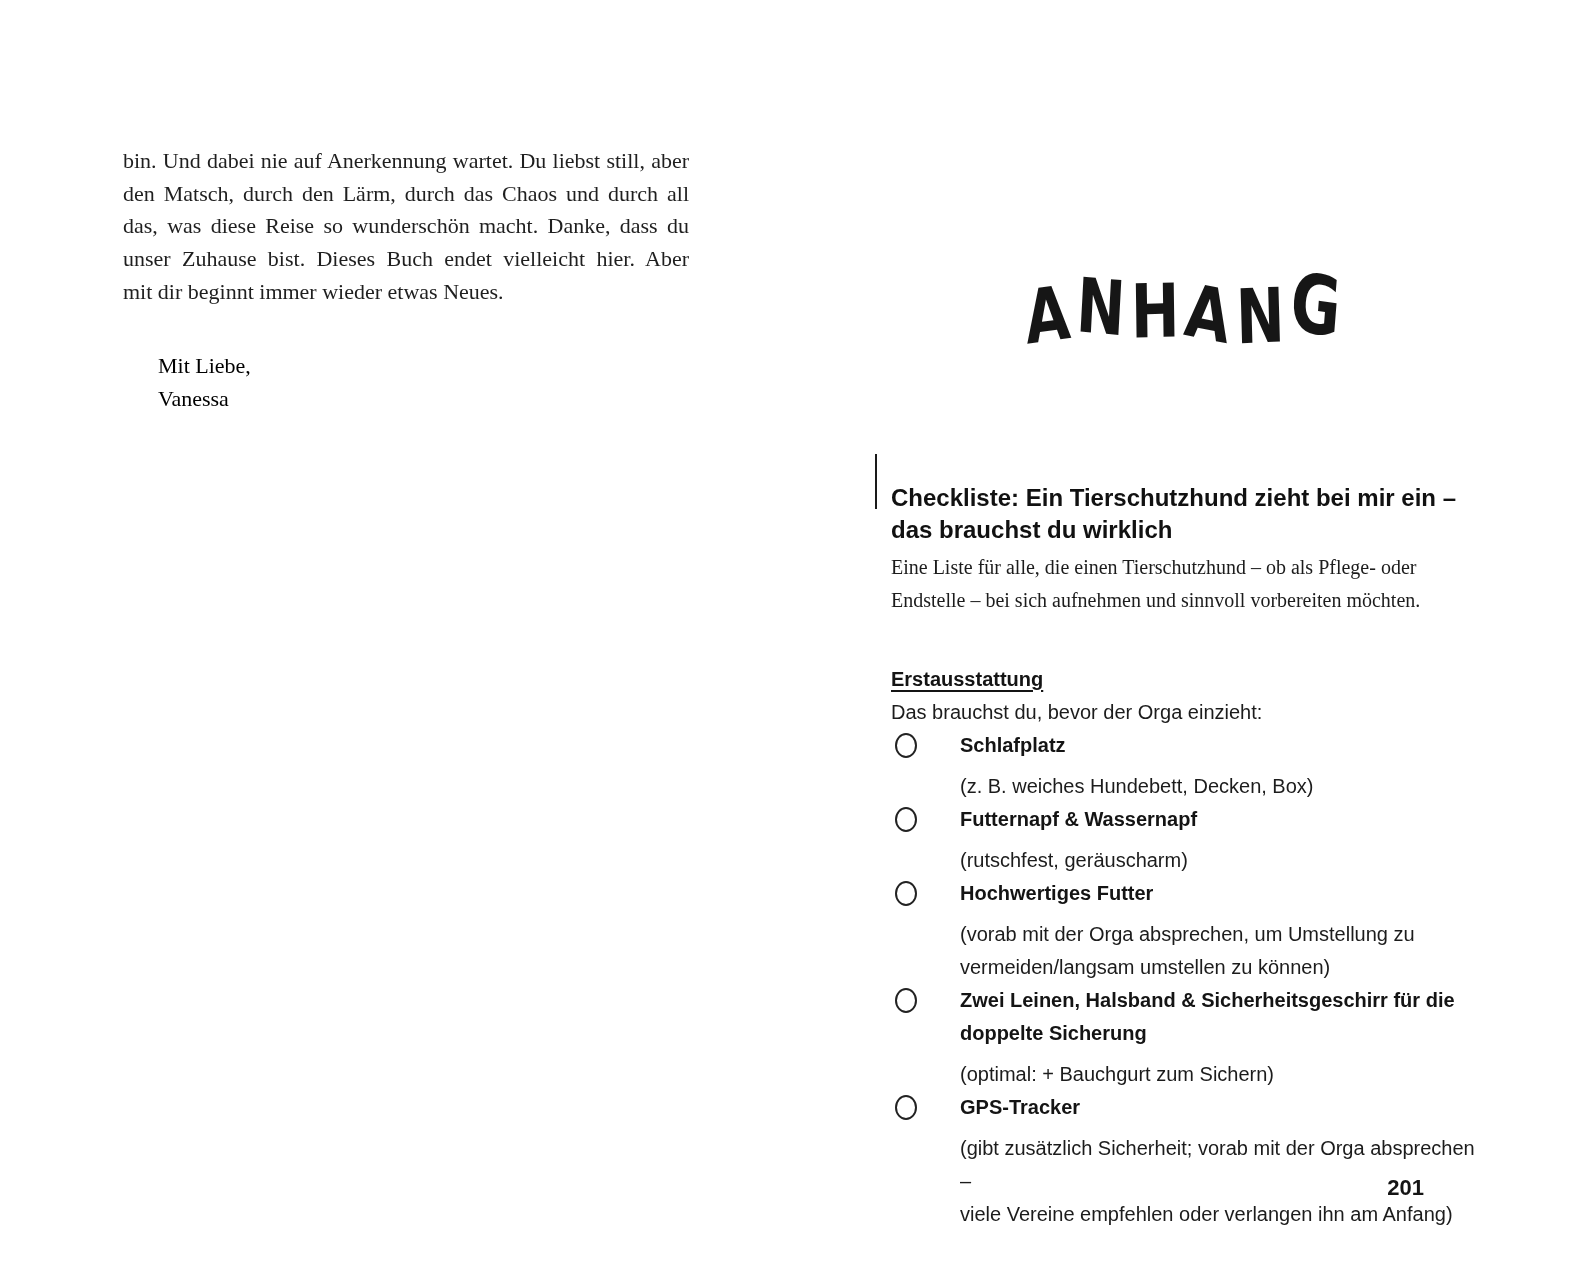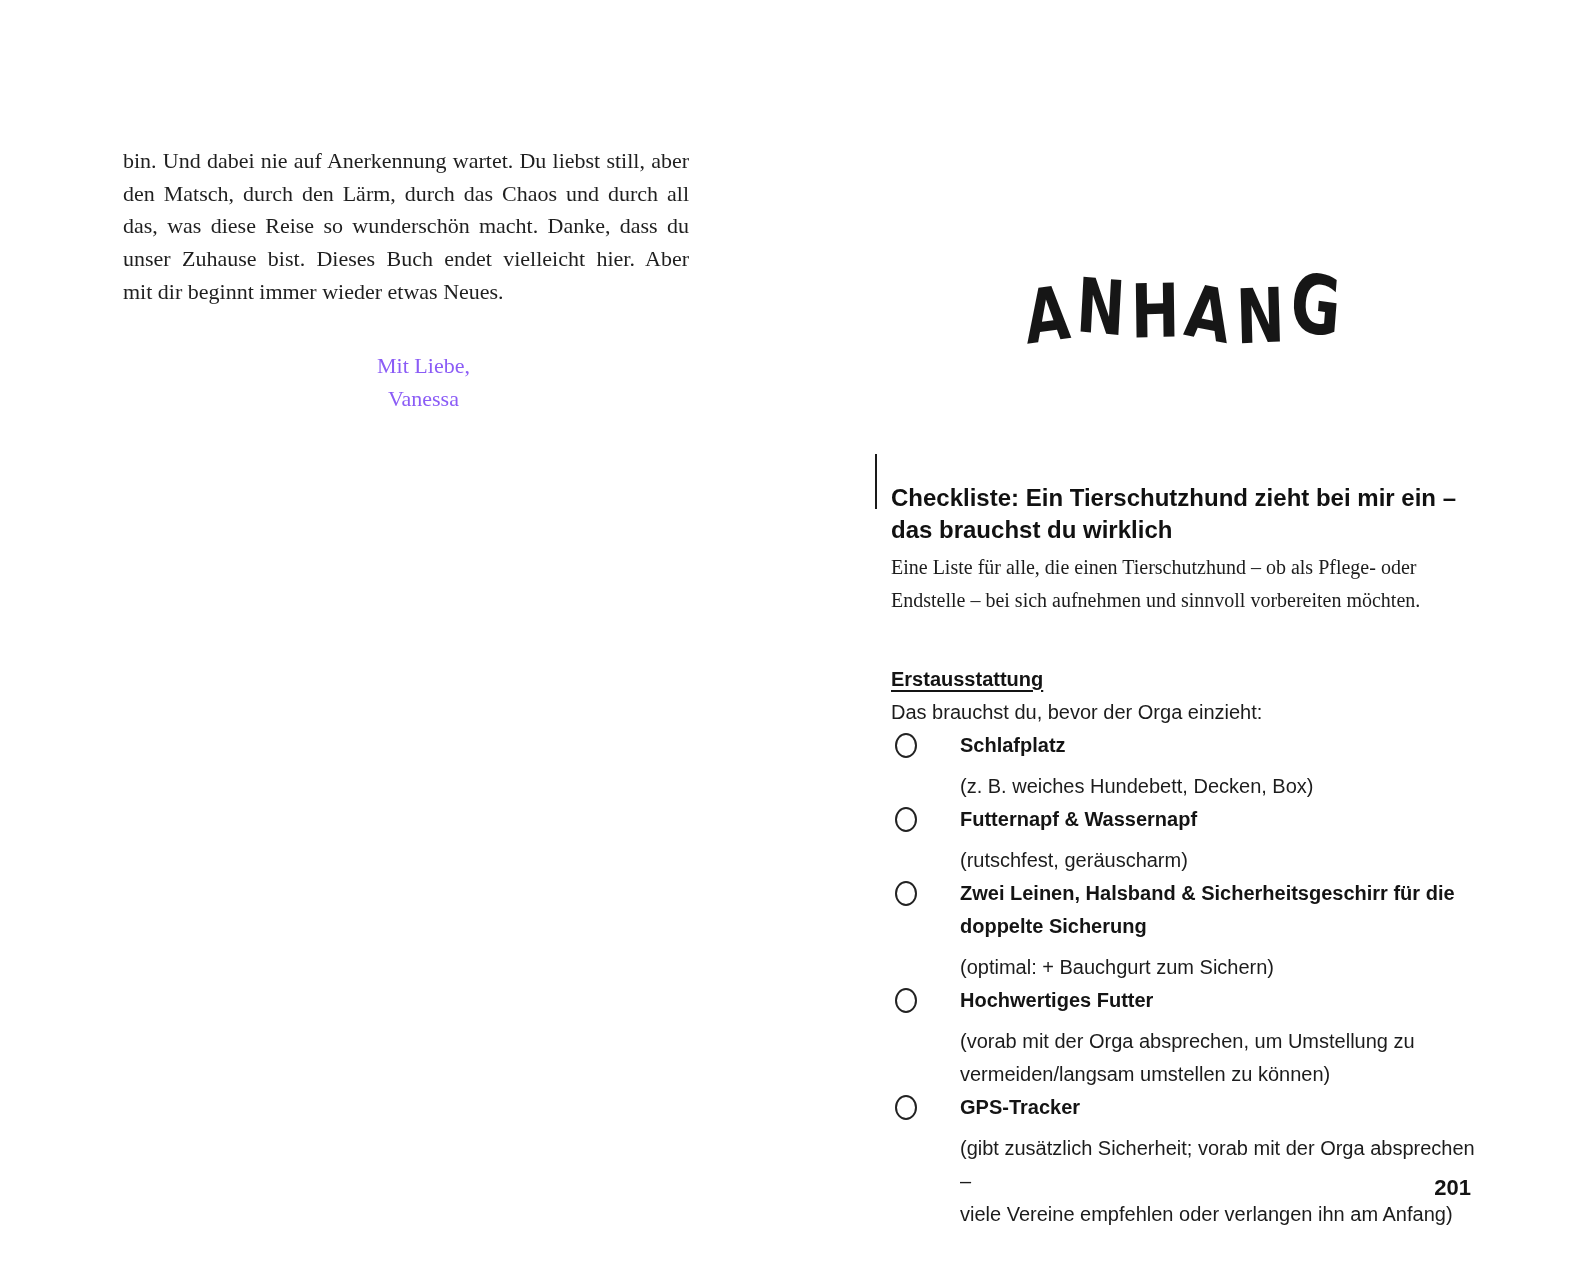--- a/index.html
+++ b/index.html
@@ -29,22 +29,21 @@
   }
   .jline { text-align: justify; text-align-last: justify; }
   .jline.last { text-align-last: left; }
 
   .signoff {
     margin-top: 40px;
     padding-left: 35px;
     font-family: "Liberation Serif", serif;
     font-size: 22px;
     line-height: 33px;
-    color: #8b5cf6;
-    text-align: center;
+    color: #000000;
   }
 
   
   .anhang {
     position: absolute;
     left: 891px;
     top: 278px;
     width: 582px;
     text-align: center;
     font-family: "DejaVu Sans", sans-serif;
@@ -117,21 +116,21 @@
     border: 2px solid #222222;
     border-radius: 50%;
     background: transparent;
   }
   .item-text { flex: 1; }
   .item-label { font-weight: bold; color: #141414; white-space: pre-line; }
   .item-note  { white-space: pre-line; margin-top: 8px; }
 
   .page-number {
     position: absolute;
-    left: 1371px;
+    left: 1324px;
     top: 1175px;
     width: 100px;
     text-align: right;
     font-size: 22px;
     font-weight: bold;
     color: #141414;
   }
 </style>
 </head>
 <body>
@@ -180,40 +179,40 @@
           <div class="item-text">
             <div class="item-label">Futternapf &amp; Wassernapf</div>
             <div class="item-note">(rutschfest, geräuscharm)</div>
           </div>
         </div>
         <div class="check-item">
           <div class="circle-col">
             <span class="circle"></span>
           </div>
           <div class="item-text">
+            <div class="item-label">Hochwertiges Futter</div>
+            <div class="item-note">(vorab mit der Orga absprechen, um Umstellung zu
+vermeiden/langsam umstellen zu können)</div>
+          </div>
+        </div>
+        <div class="check-item">
+          <div class="circle-col">
+            <span class="circle"></span>
+          </div>
+          <div class="item-text">
             <div class="item-label">Zwei Leinen, Halsband &amp; Sicherheitsgeschirr für die
 doppelte Sicherung</div>
             <div class="item-note">(optimal: + Bauchgurt zum Sichern)</div>
           </div>
         </div>
         <div class="check-item">
           <div class="circle-col">
             <span class="circle"></span>
           </div>
           <div class="item-text">
-            <div class="item-label">Hochwertiges Futter</div>
-            <div class="item-note">(vorab mit der Orga absprechen, um Umstellung zu
-vermeiden/langsam umstellen zu können)</div>
-          </div>
-        </div>
-        <div class="check-item">
-          <div class="circle-col">
-            <span class="circle"></span>
-          </div>
-          <div class="item-text">
             <div class="item-label">GPS-Tracker</div>
             <div class="item-note">(gibt zusätzlich Sicherheit; vorab mit der Orga absprechen –
 viele Vereine empfehlen oder verlangen ihn am Anfang)</div>
           </div>
         </div>
       </div>
   </div>
 
   <div class="page-number">201</div>
 

